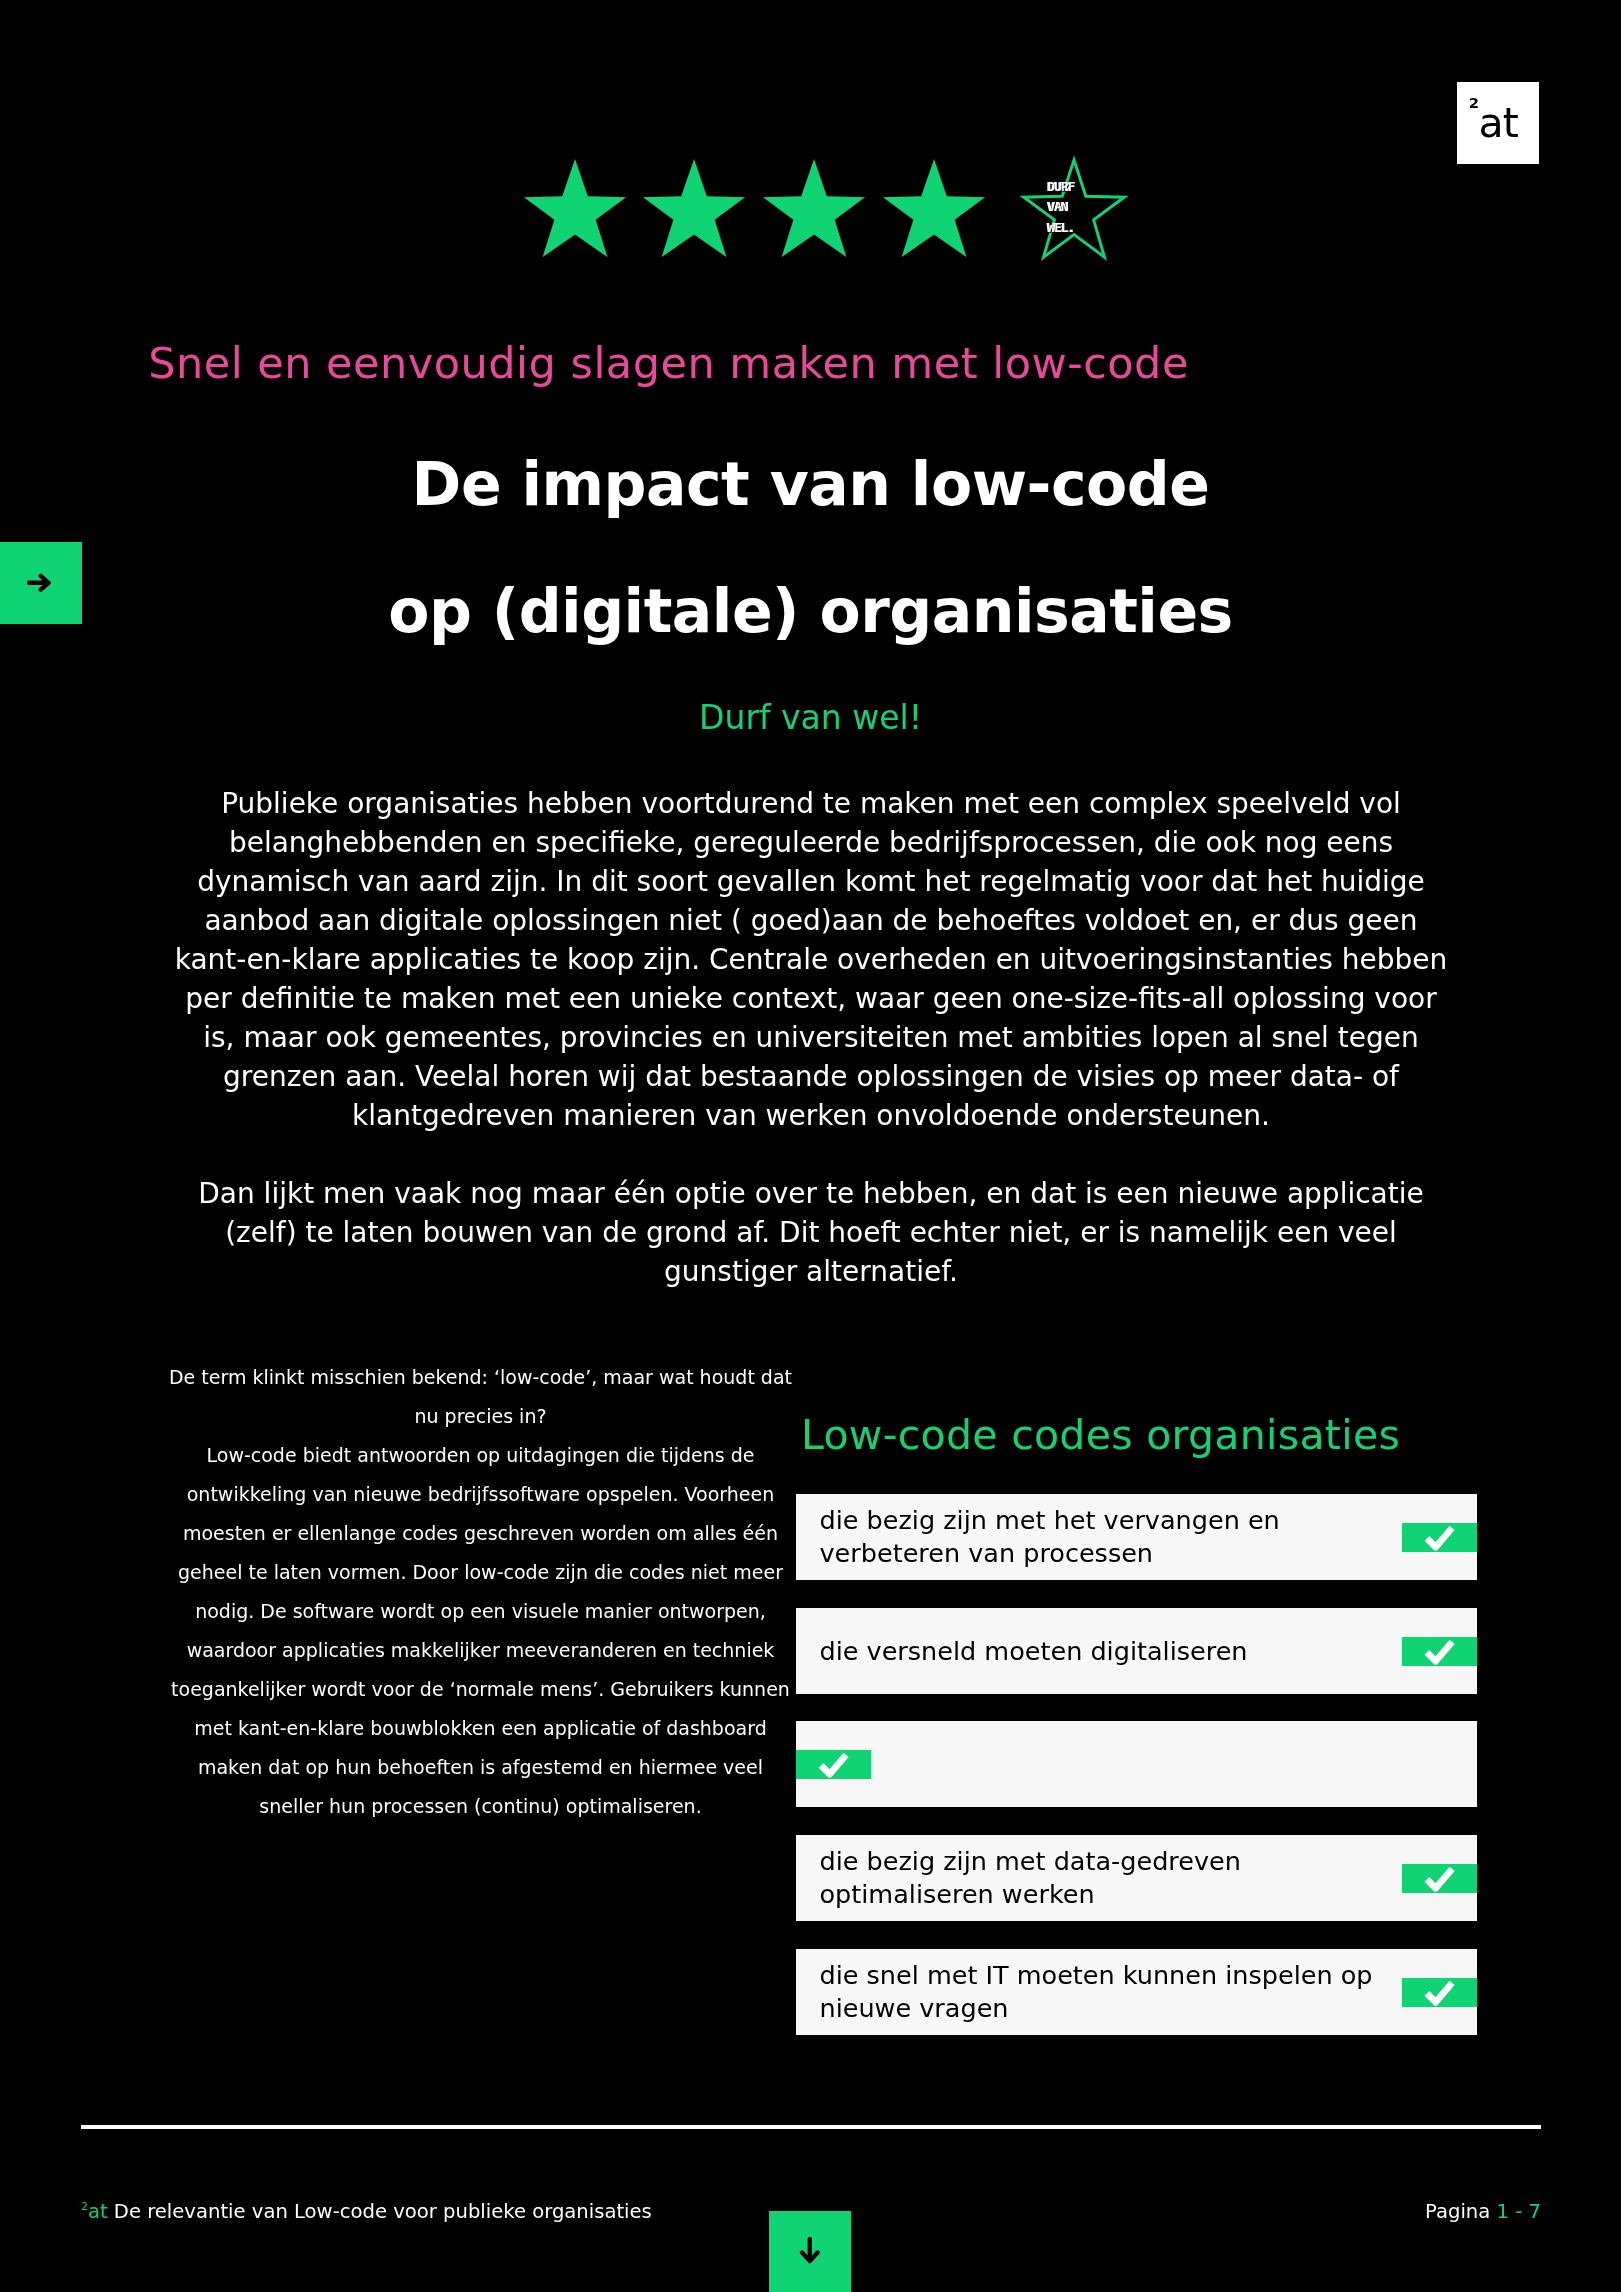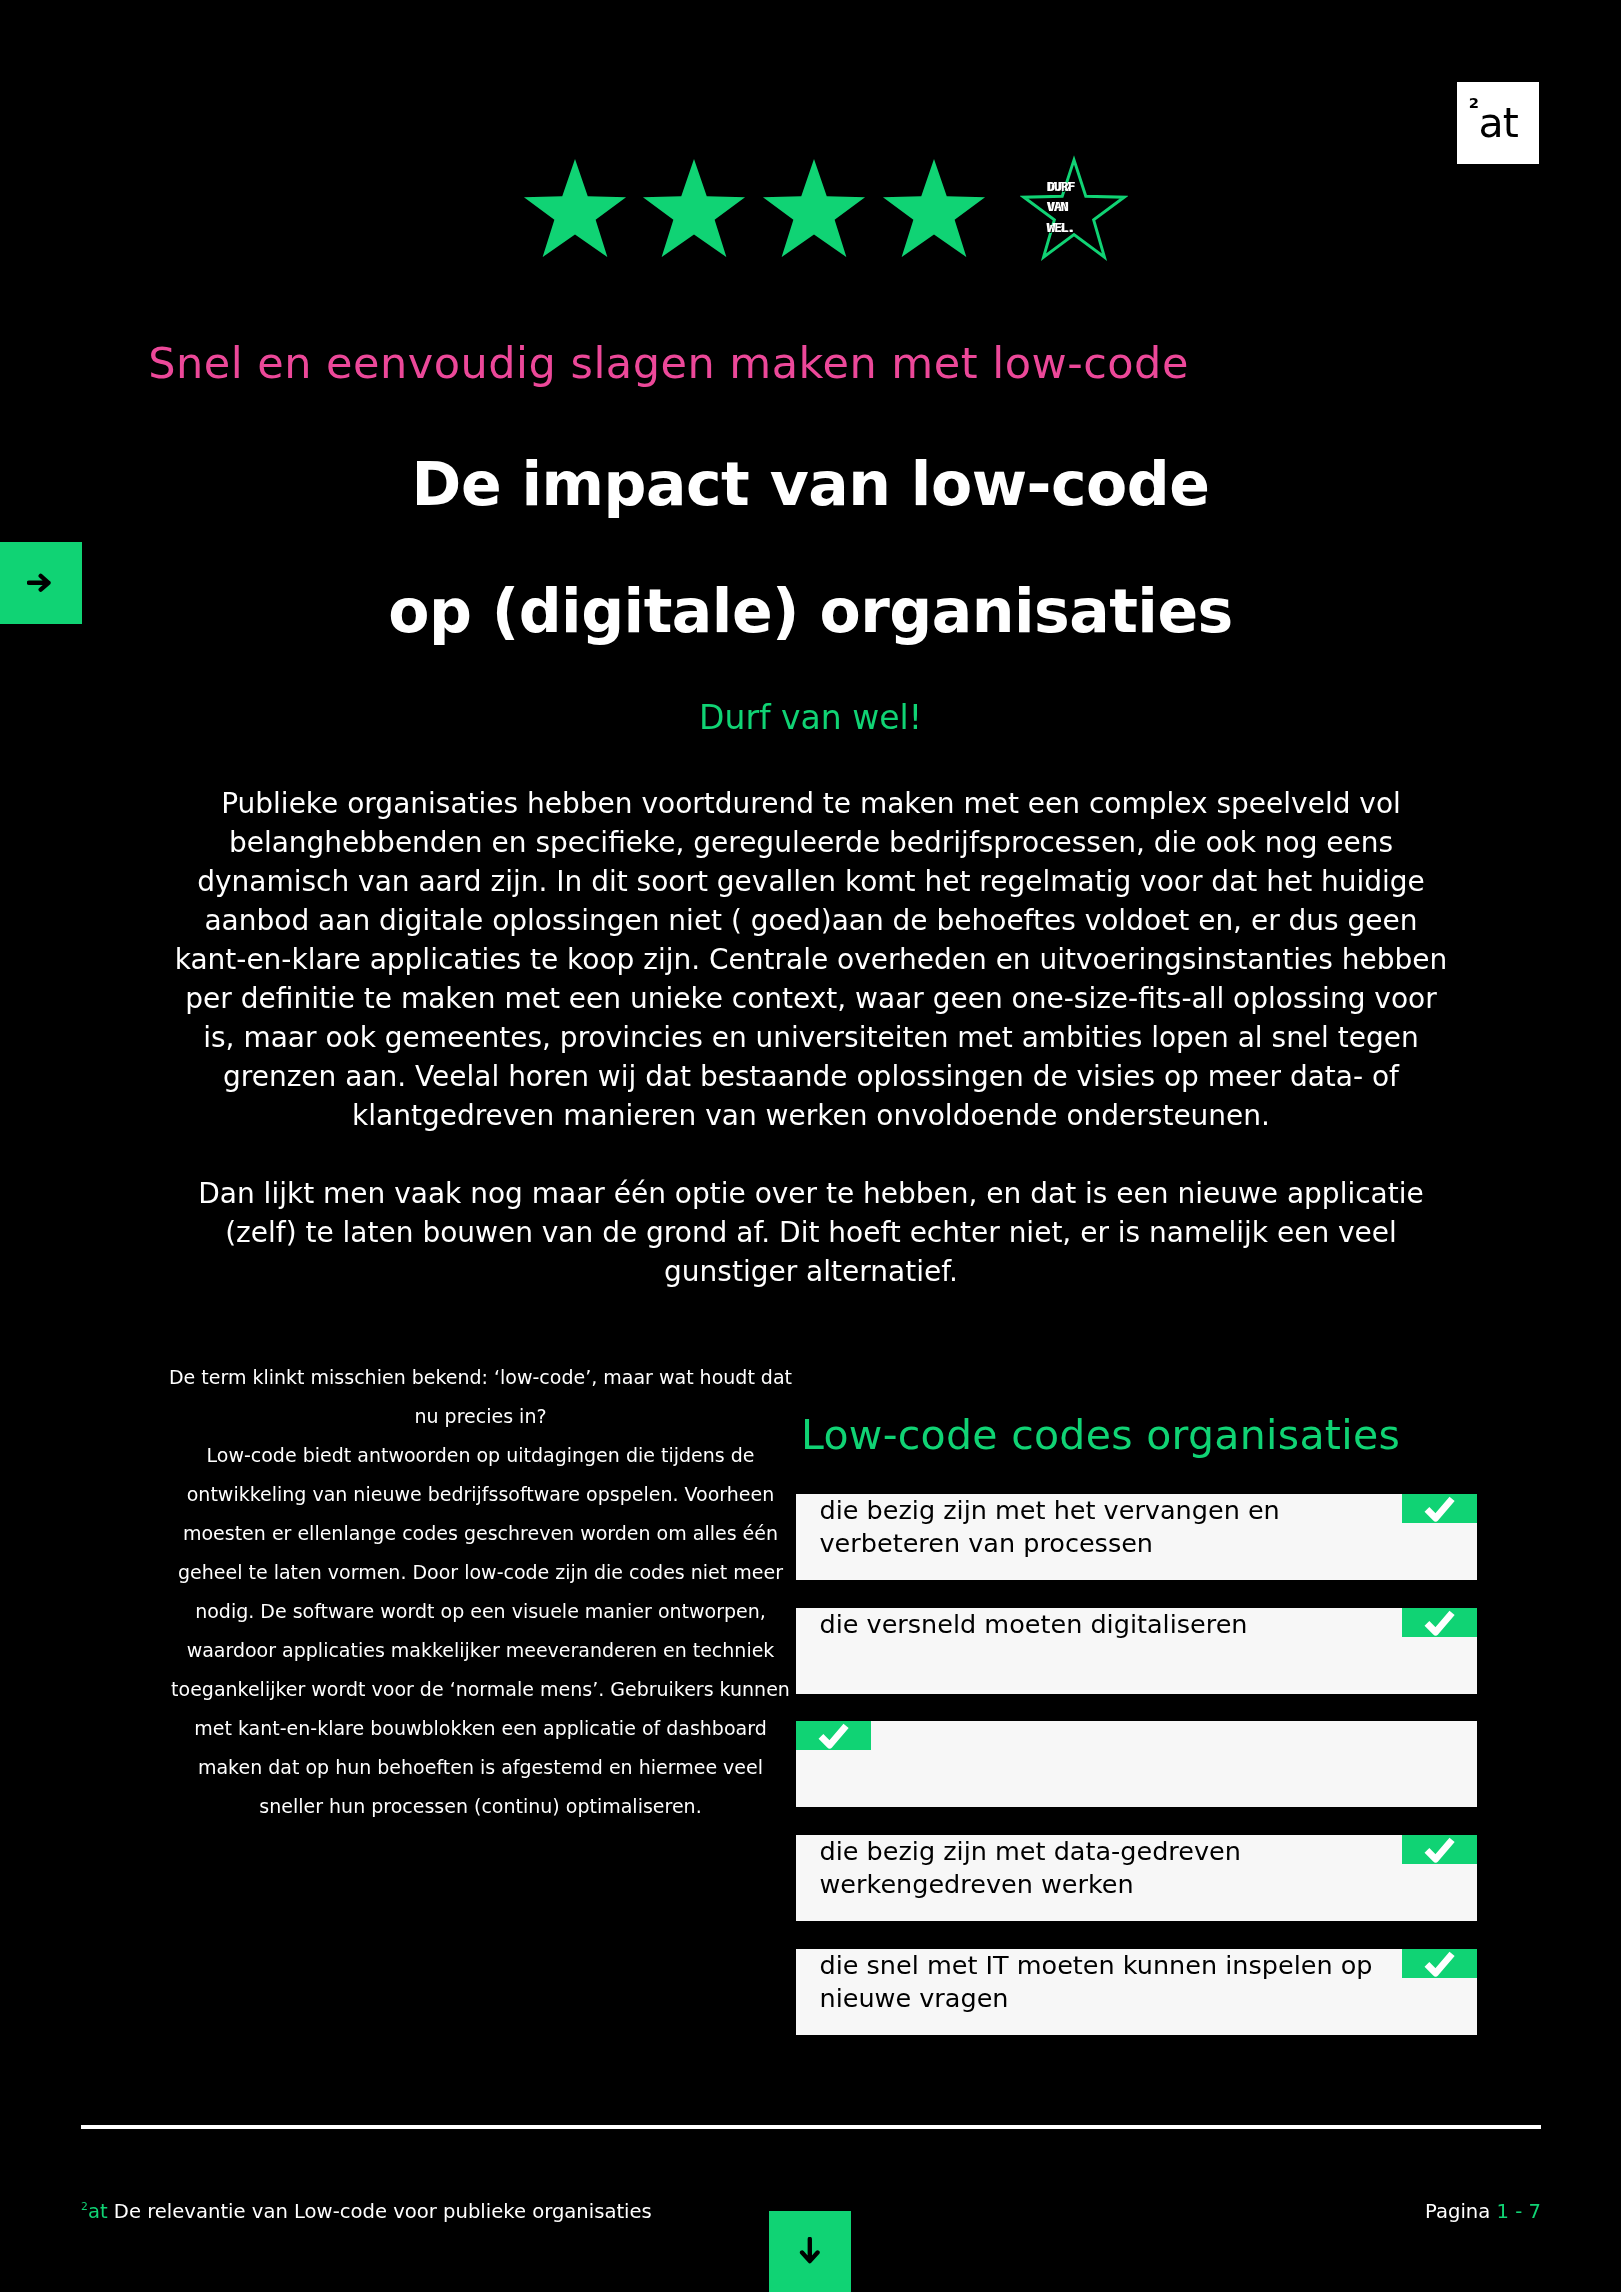--- a/index.html
+++ b/index.html
@@ -27,21 +27,21 @@
 
     .intro { left: 172px; width: 1278px; top: 784px; text-align: center; font-size: 28px; line-height: 39px; }
     .intro p { margin: 0 0 39px 0; }
 
     .left-col { left: 167px; width: 627px; top: 1358px; text-align: center; font-size: 19px; line-height: 39px; }
     .left-col p { margin: 0; }
 
     .right-title { left: 801px; top: 1411px; color: #10d374; font-size: 41px; letter-spacing: 0.3px; }
 
     .check-list { left: 796px; top: 1494px; width: 686px; }
-    .check-item { position: absolute; left: 0; width: 681px; height: 86px; background: #f7f7f7; display: flex; align-items: flex-start; }
+    .check-item { position: absolute; left: 0; width: 681px; height: 86px; background: #f7f7f7; display: flex; align-items: center; }
     .check-item .label { flex: 1; display: flex; align-items: center; padding-left: 23.5px; color: #000; font-size: 25.5px; line-height: 33px; }
     .check-item .mark { width: 75px; background: #10d374; display: flex; align-items: center; justify-content: center; }
 
     .rule { left: 81px; top: 2125px; width: 1460px; height: 3.9px; background: #fff; }
     .footer-left { left: 81px; top: 2200px; font-size: 19.6px; color: #fff; }
     .footer-left .brand { color: #10d374; }
     .footer-left .brand sup { font-size: 10.8px; }
     .footer-right { right: 80px; top: 2200px; font-size: 19.6px; color: #fff; }
     .footer-right .pages { color: #10d374; }
   </style>
@@ -121,21 +121,21 @@
     </div>
   </div>
   <div class="check-item" style="top:227px">
     <div class="mark">
       <svg width="33" height="29" viewBox="0 0 34 30">
           <path d="M4 16 L13 25 L30 5" stroke="#fff" stroke-width="7" fill="none" stroke-linejoin="round"></path>
         </svg>
     </div>
   </div>
   <div class="check-item" style="top:341px">
-    <div class="label">die bezig zijn met data-gedreven werkengedreven werken</div>
+    <div class="label">die bezig zijn met data-gedreven optimaliseren werken</div>
     <div class="mark">
       <svg width="33" height="29" viewBox="0 0 34 30">
           <path d="M4 16 L13 25 L30 5" stroke="#fff" stroke-width="7" fill="none" stroke-linejoin="round"></path>
         </svg>
     </div>
   </div>
   <div class="check-item" style="top:455px">
     <div class="label">die snel met IT moeten kunnen inspelen op nieuwe vragen</div>
     <div class="mark">
       <svg width="33" height="29" viewBox="0 0 34 30">

